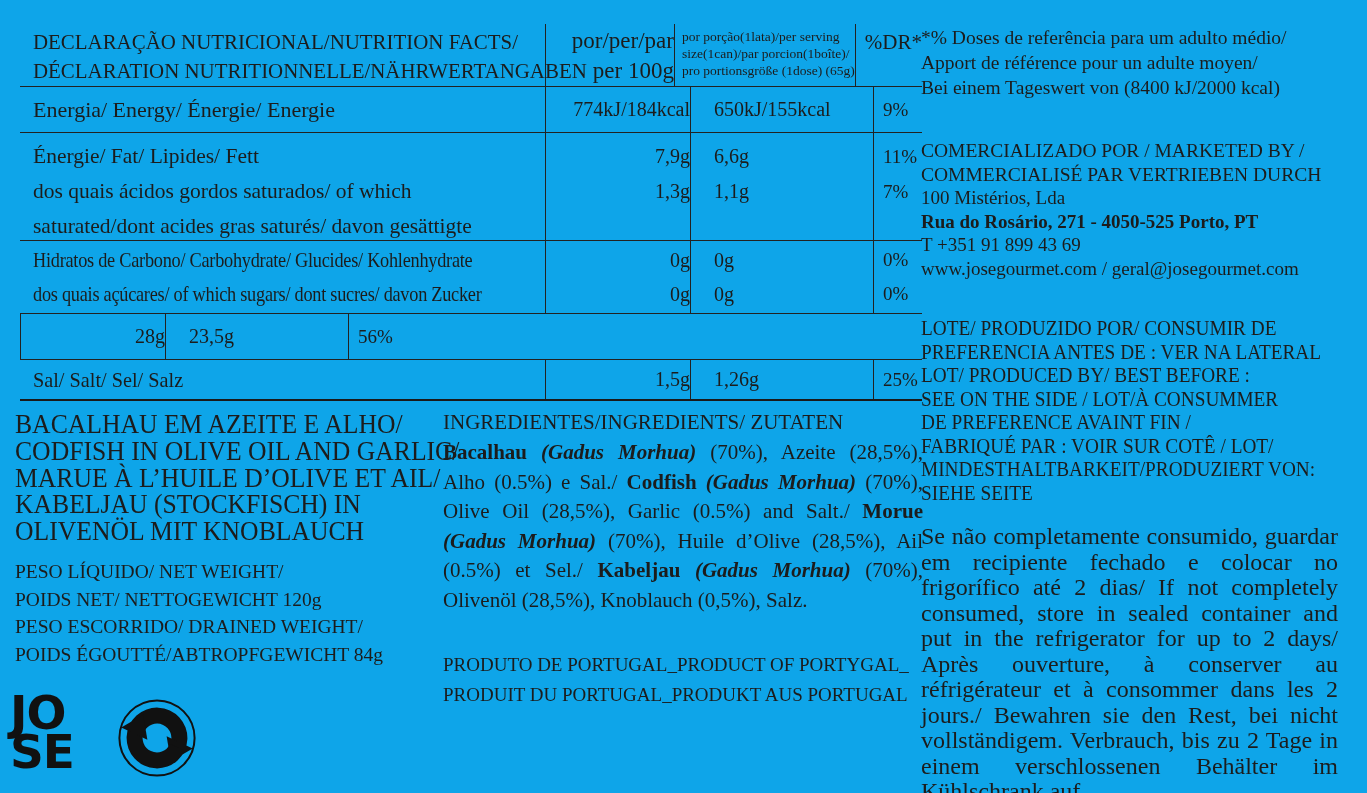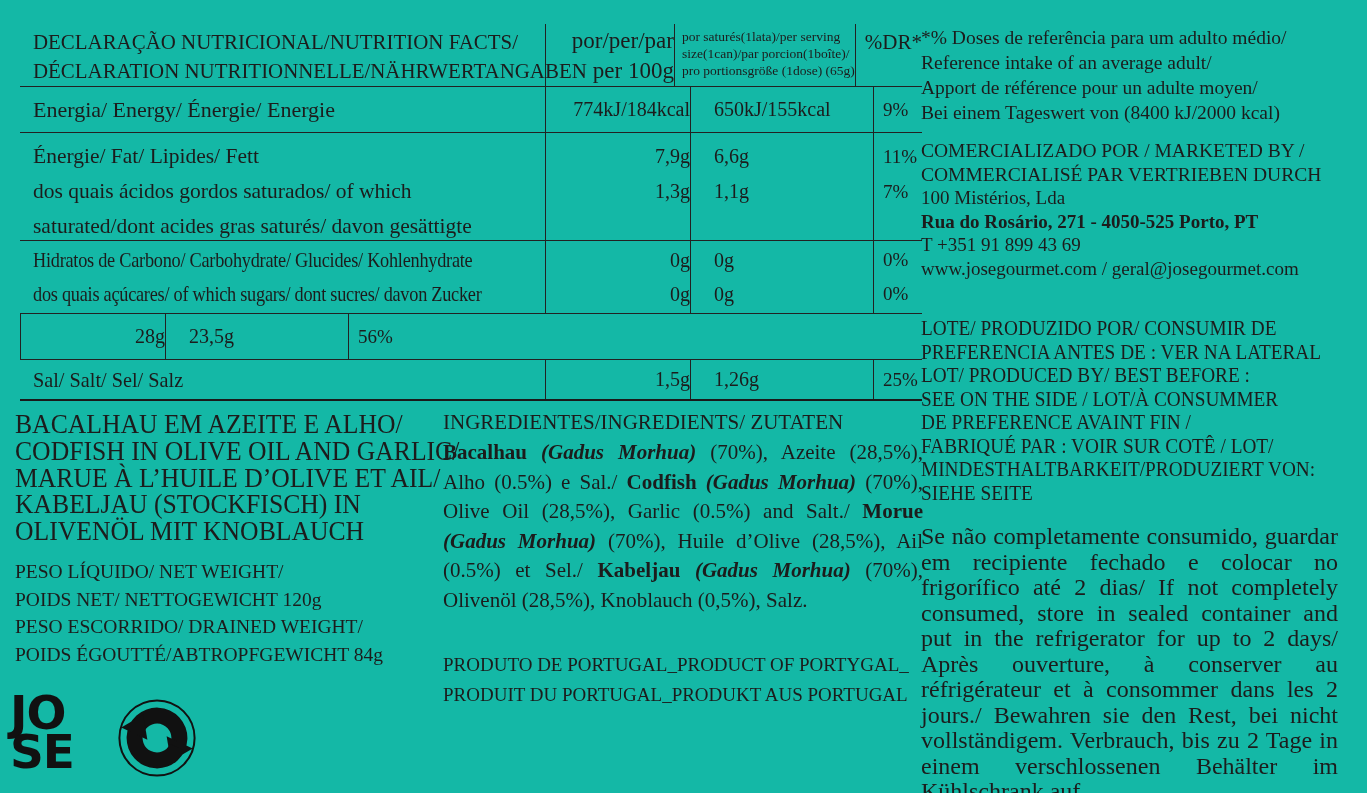--- a/index.html
+++ b/index.html
@@ -1,16 +1,16 @@
 <!DOCTYPE html>
 <html><head>
 <meta charset="utf-8">
 <style>
   html,body{margin:0;padding:0;background:#fff;}
-  .page{position:relative;width:1367px;height:793px;background:#14b8a6;overflow:hidden;
+  .page{position:relative;width:1367px;height:793px;background:#0ea5e9;overflow:hidden;
         font-family:"Liberation Serif", serif;color:#1c1c1c;}
 
   
   .ntable{position:absolute;left:20px;top:24px;width:902px;}
   .trow{display:flex;border-bottom:1.5px solid #222;}
   .trow.last{border-bottom:2.5px solid #1a1a1a;}
   .c{box-sizing:border-box;}
   .c1{width:525px;padding-left:13px;}
   .c2{width:145px;padding-left:8px;border-left:1.5px solid #222;text-align:right;}
   .c3{width:183px;padding-left:23px;border-left:1.5px solid #222;}
@@ -73,21 +73,21 @@
     <div class="trow" style="height:62px">
       <div class="c c1 hdr-c1">
         <div class="hdr-title">DECLARAÇÃO NUTRICIONAL/NUTRITION FACTS/</div>
         <div class="hdr-title">DÉCLARATION NUTRITIONNELLE/NÄHRWERTANGABEN</div>
       </div>
       <div class="c c2 hdr-c2">
         <div>por/per/par</div>
         <div>per 100g</div>
       </div>
       <div class="c c3 hdr-c3">
-        <div>por saturés(1lata)/per serving</div>
+        <div>por porção(1lata)/per serving</div>
         <div>size(1can)/par porcion(1boîte)/</div>
         <div>pro portionsgröße (1dose) (65g)</div>
       </div>
       <div class="c c4 hdr-c4">%DR*</div>
     </div>
 
     <div class="trow" style="height:45px">
       <div class="c c1 vcenter">
         <div class="lbl1">Energia/ Energy/ Énergie/ Energie</div>
       </div>
@@ -165,21 +165,20 @@
       </div>
       <div class="c c4 vcenter">
         <div class="dr1">25%</div>
       </div>
     </div>
 
   </div>
 
   <div class="rcol footnote">
     <div class="rline">*% Doses de referência para um adulto médio/</div>
-    <div class="rline">Reference intake of an average adult/</div>
     <div class="rline">Apport de référence pour un adulte moyen/</div>
     <div class="rline">Bei einem Tageswert von (8400 kJ/2000 kcal)</div>
   </div>
 
   <div class="rcol marketer">
     <div class="rline caps">COMERCIALIZADO POR  / MARKETED BY /</div>
     <div class="rline caps">COMMERCIALISÉ PAR VERTRIEBEN DURCH</div>
     <div class="rline">100 Mistérios, Lda</div>
     <div class="rline bold">Rua do Rosário, 271 - 4050-525 Porto, PT</div>
     <div class="rline">T +351 91 899 43 69</div>

